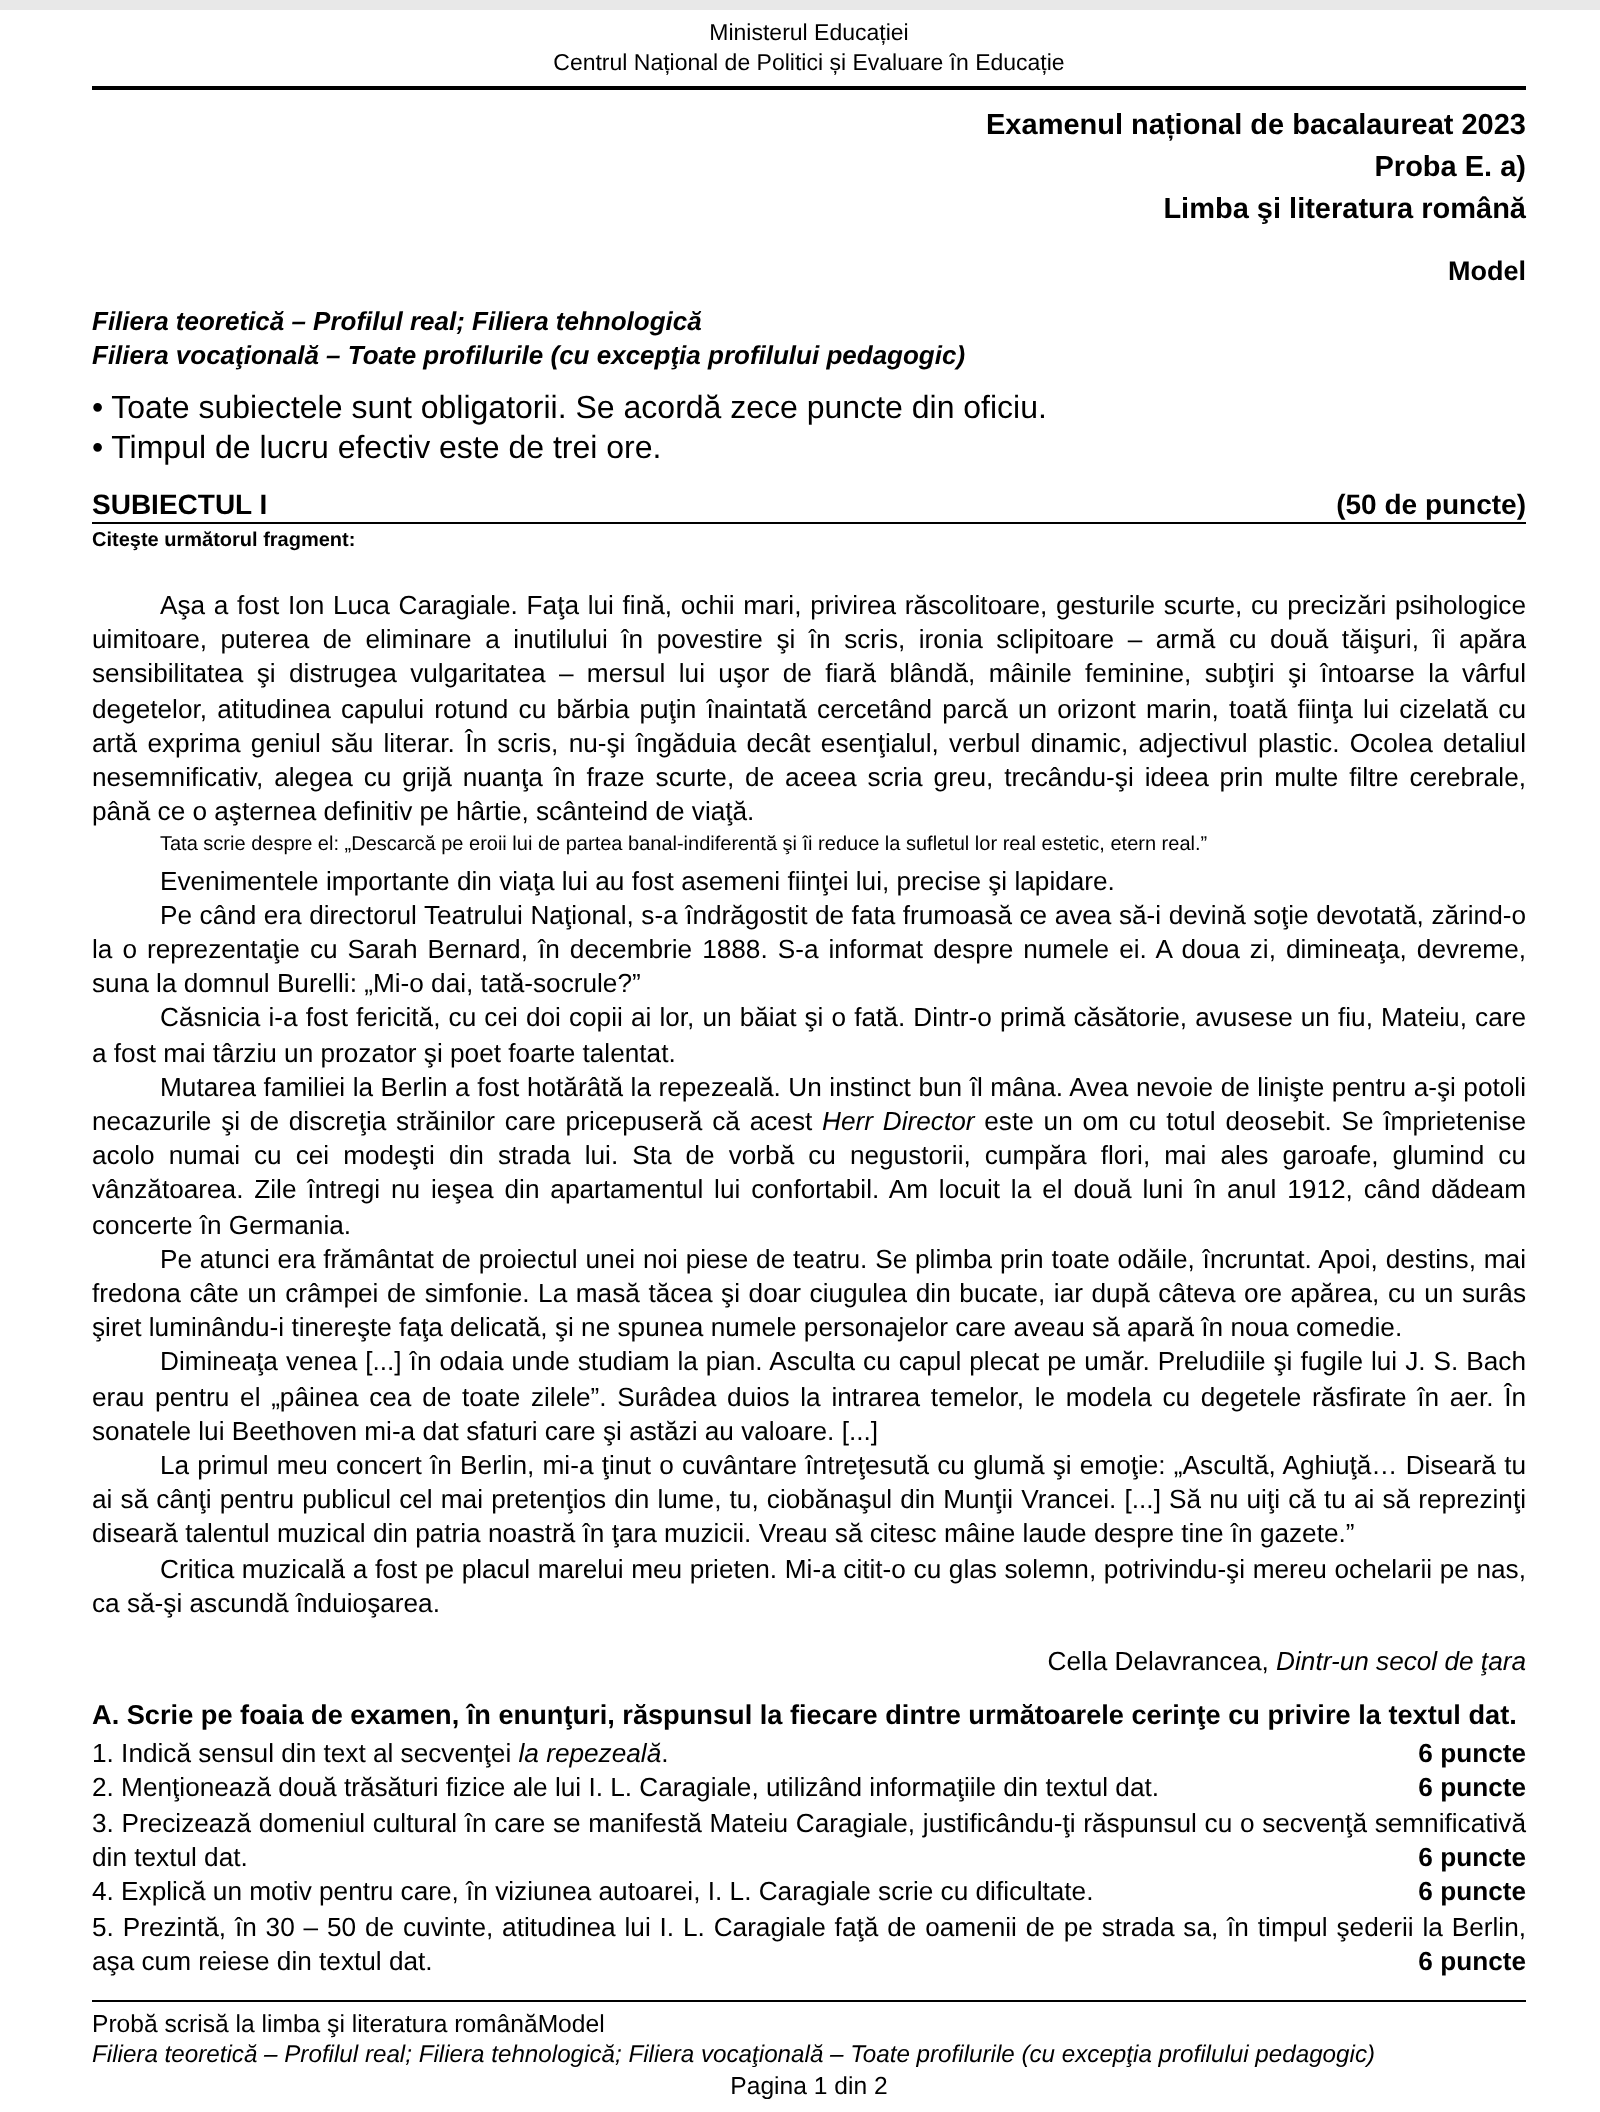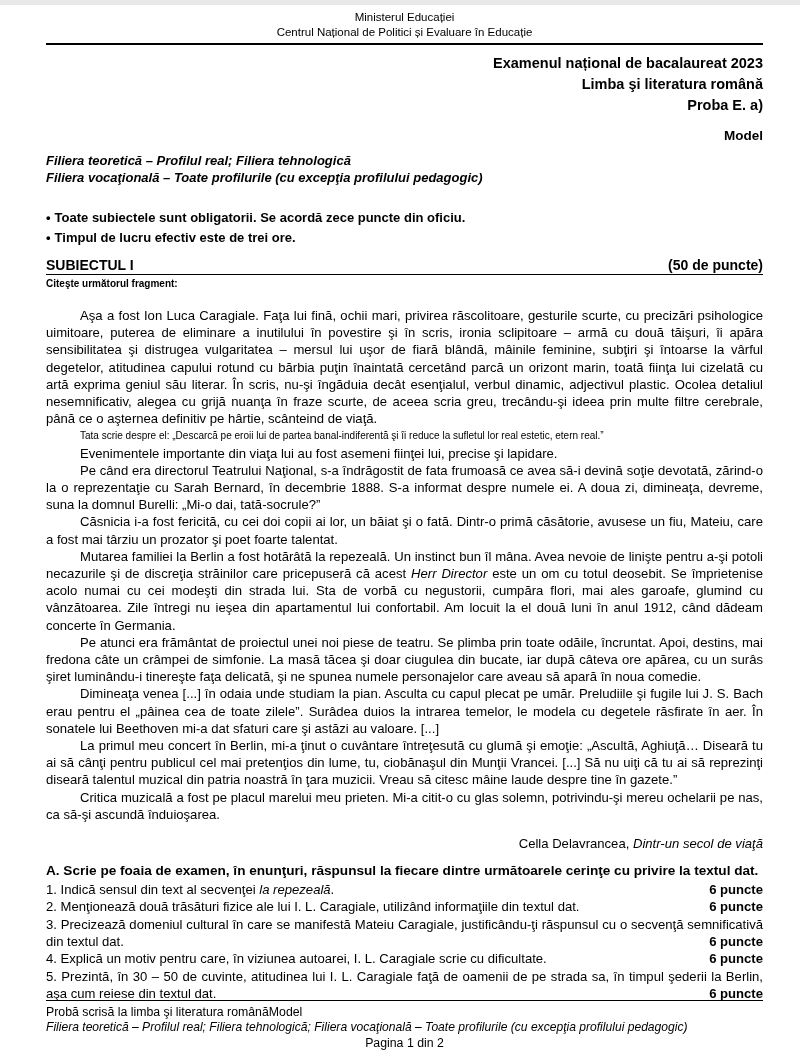--- a/index.html
+++ b/index.html
@@ -55,23 +55,23 @@
     margin-top: 12px;
   }
   .filiera {
     font-style: italic;
     font-weight: bold;
     font-size: 13px;
     line-height: 17px;
     margin-top: 9px;
   }
   .notes {
-    margin-top: 22px;
-    font-weight: bold;
-    font-size: 13px;
+    margin-top: 9px;
+    font-weight: normal;
+    font-size: 16px;
     line-height: 20px;
   }
   .notes div { text-indent: 0; }
   .bullet { margin-right: 4px; }
 
   .subject-row {
     display: flex;
     justify-content: space-between;
     align-items: baseline;
     font-weight: bold;
@@ -180,22 +180,22 @@
 <div class="top-strip"></div>
 
 <div class="page">
 
   <div>
     <div class="ministry">Ministerul Educației</div>
     <div class="ministry">Centrul Național de Politici și Evaluare în Educație</div>
     <hr class="rule">
     <div class="exam-title">
       <div>Examenul național de bacalaureat 2023</div>
+      <div>Proba E. a)</div>
       <div>Limba şi literatura română</div>
-      <div>Proba E. a)</div>
     </div>
     <div class="model-top">Model</div>
   </div>
 
   <div class="filiera">
     <div>Filiera teoretică – Profilul real; Filiera tehnologică</div>
     <div>Filiera vocaţională – Toate profilurile (cu excepţia profilului pedagogic)</div>
   </div>
 
   <div class="notes">
@@ -217,21 +217,21 @@
     <p>Evenimentele importante din viaţa lui au fost asemeni fiinţei lui, precise şi lapidare.</p>
     <p>Pe când era directorul Teatrului Naţional, s-a îndrăgostit de fata frumoasă ce avea să-i devină soţie devotată, zărind-o la o reprezentaţie cu Sarah Bernard, în decembrie 1888. S-a informat despre numele ei. A doua zi, dimineaţa, devreme, suna la domnul Burelli: „Mi-o dai, tată-socrule?”</p>
     <p>Căsnicia i-a fost fericită, cu cei doi copii ai lor, un băiat şi o fată. Dintr-o primă căsătorie, avusese un fiu, Mateiu, care a fost mai târziu un prozator şi poet foarte talentat.</p>
     <p><span>Mutarea familiei la Berlin a fost hotărâtă la repezeală. Un instinct bun îl mâna. Avea nevoie de linişte pentru a-şi potoli necazurile şi de discreţia străinilor care pricepuseră că acest </span><i>Herr Director</i><span> este un om cu totul deosebit. Se împrietenise acolo numai cu cei modeşti din strada lui. Sta de vorbă cu negustorii, cumpăra flori, mai ales garoafe, glumind cu vânzătoarea. Zile întregi nu ieşea din apartamentul lui confortabil. Am locuit la el două luni în anul 1912, când dădeam concerte în Germania.</span></p>
     <p>Pe atunci era frământat de proiectul unei noi piese de teatru. Se plimba prin toate odăile, încruntat. Apoi, destins, mai fredona câte un crâmpei de simfonie. La masă tăcea şi doar ciugulea din bucate, iar după câteva ore apărea, cu un surâs şiret luminându-i tinereşte faţa delicată, şi ne spunea numele personajelor care aveau să apară în noua comedie.</p>
     <p>Dimineaţa venea [...] în odaia unde studiam la pian. Asculta cu capul plecat pe umăr. Preludiile şi fugile lui J. S. Bach erau pentru el „pâinea cea de toate zilele”. Surâdea duios la intrarea temelor, le modela cu degetele răsfirate în aer. În sonatele lui Beethoven mi-a dat sfaturi care şi astăzi au valoare. [...]</p>
     <p>La primul meu concert în Berlin, mi-a ţinut o cuvântare întreţesută cu glumă şi emoţie: „Ascultă, Aghiuţă… Diseară tu ai să cânţi pentru publicul cel mai pretenţios din lume, tu, ciobănaşul din Munţii Vrancei. [...] Să nu uiţi că tu ai să reprezinţi diseară talentul muzical din patria noastră în ţara muzicii. Vreau să citesc mâine laude despre tine în gazete.”</p>
     <p>Critica muzicală a fost pe placul marelui meu prieten. Mi-a citit-o cu glas solemn, potrivindu-şi mereu ochelarii pe nas, ca să-şi ascundă înduioşarea.</p>
   </div>
 
-  <div class="attribution"><span>Cella Delavrancea, </span><i>Dintr-un secol de viaţă</i></div>
+  <div class="attribution"><span>Cella Delavrancea, </span><i>Dintr-un secol de ţara</i></div>
 
   <div class="part-a">A. Scrie pe foaia de examen, în enunţuri, răspunsul la fiecare dintre următoarele cerinţe cu privire la textul dat.</div>
 
   <div class="questions">
 
     <div class="q">
       <div class="q-line">
         <span class="qtext"><span>1.</span><span> Indică sensul din text al secvenţei </span><i>la repezeală</i><span>.</span></span>
         <span class="pts">6 puncte</span>
       </div>

